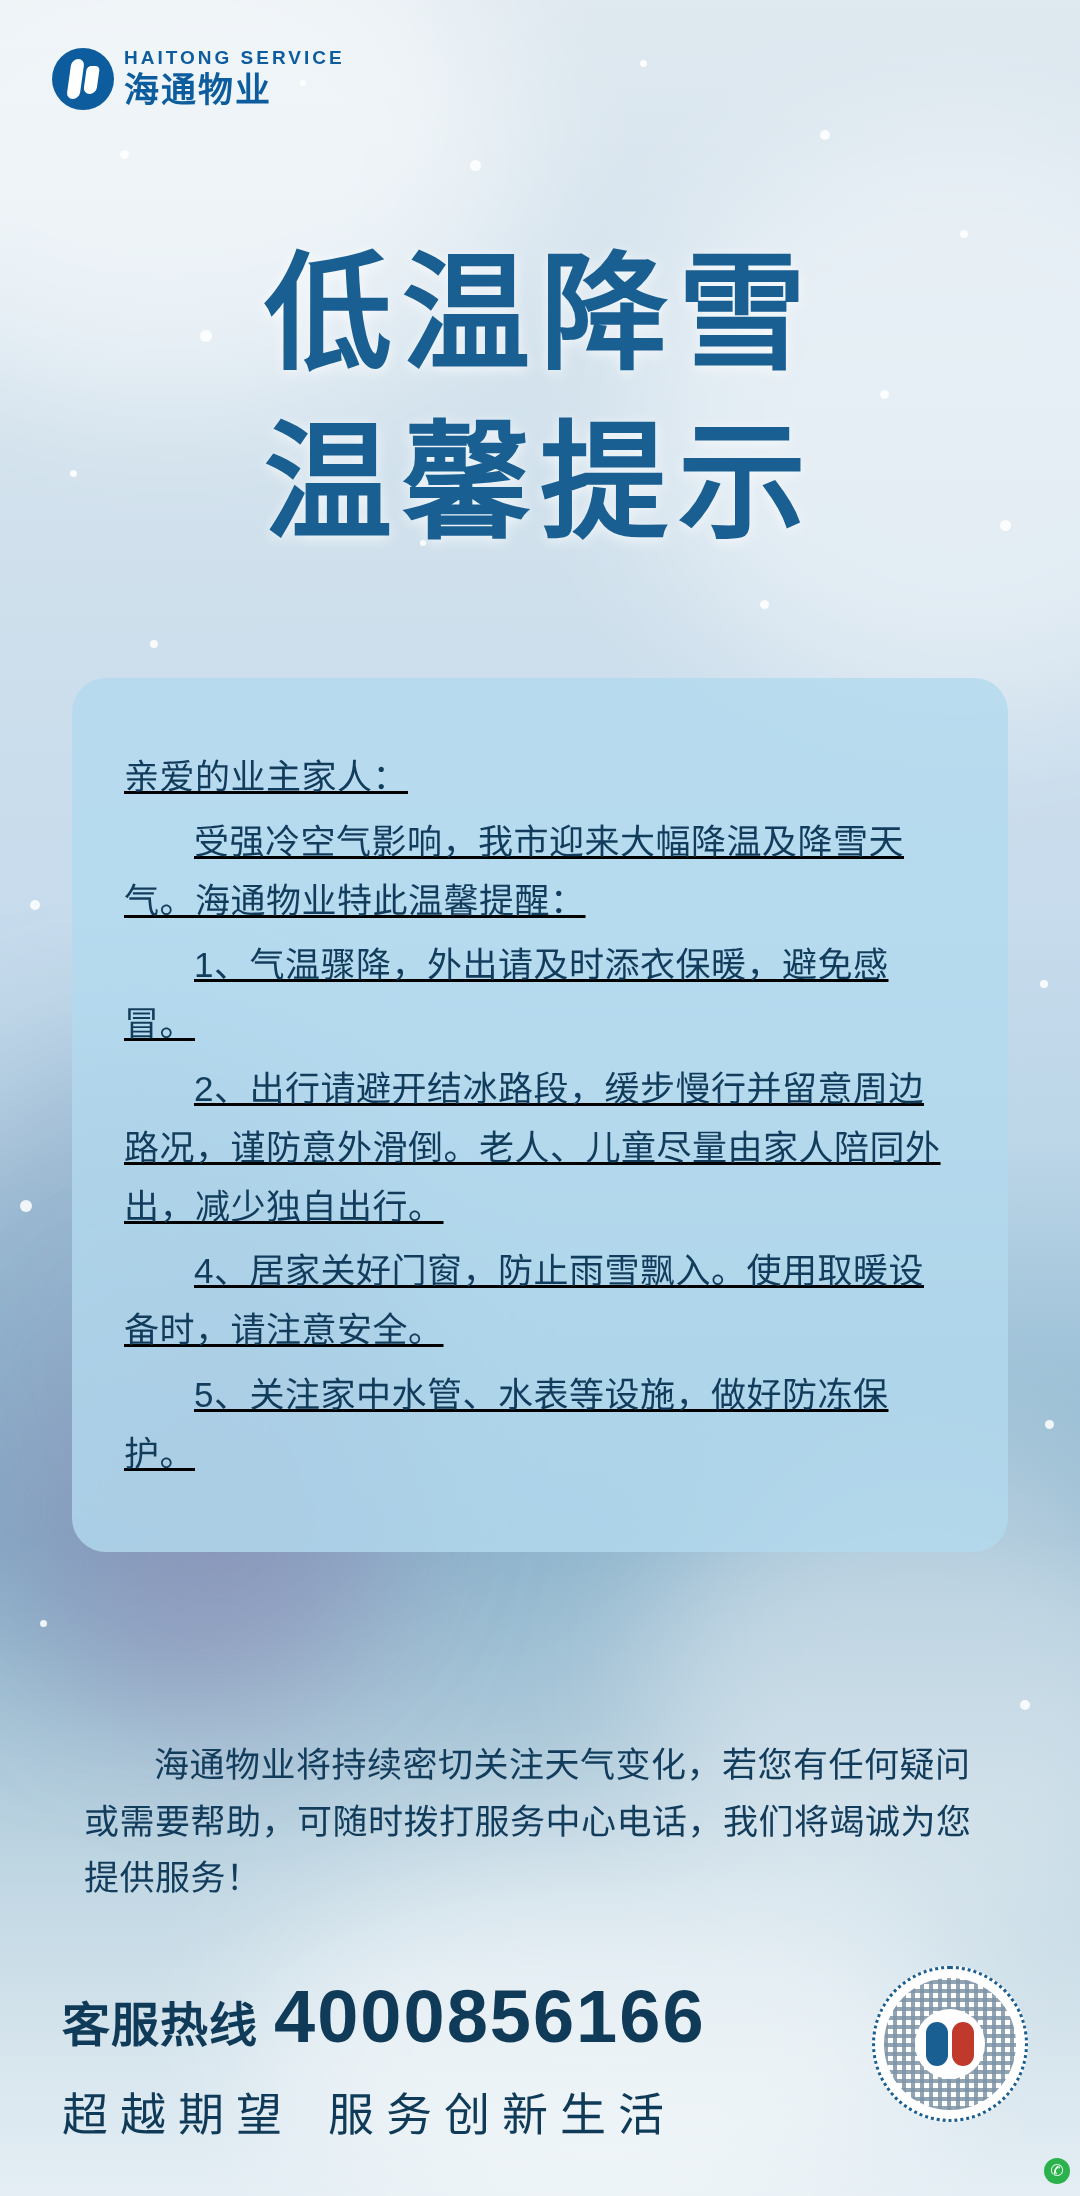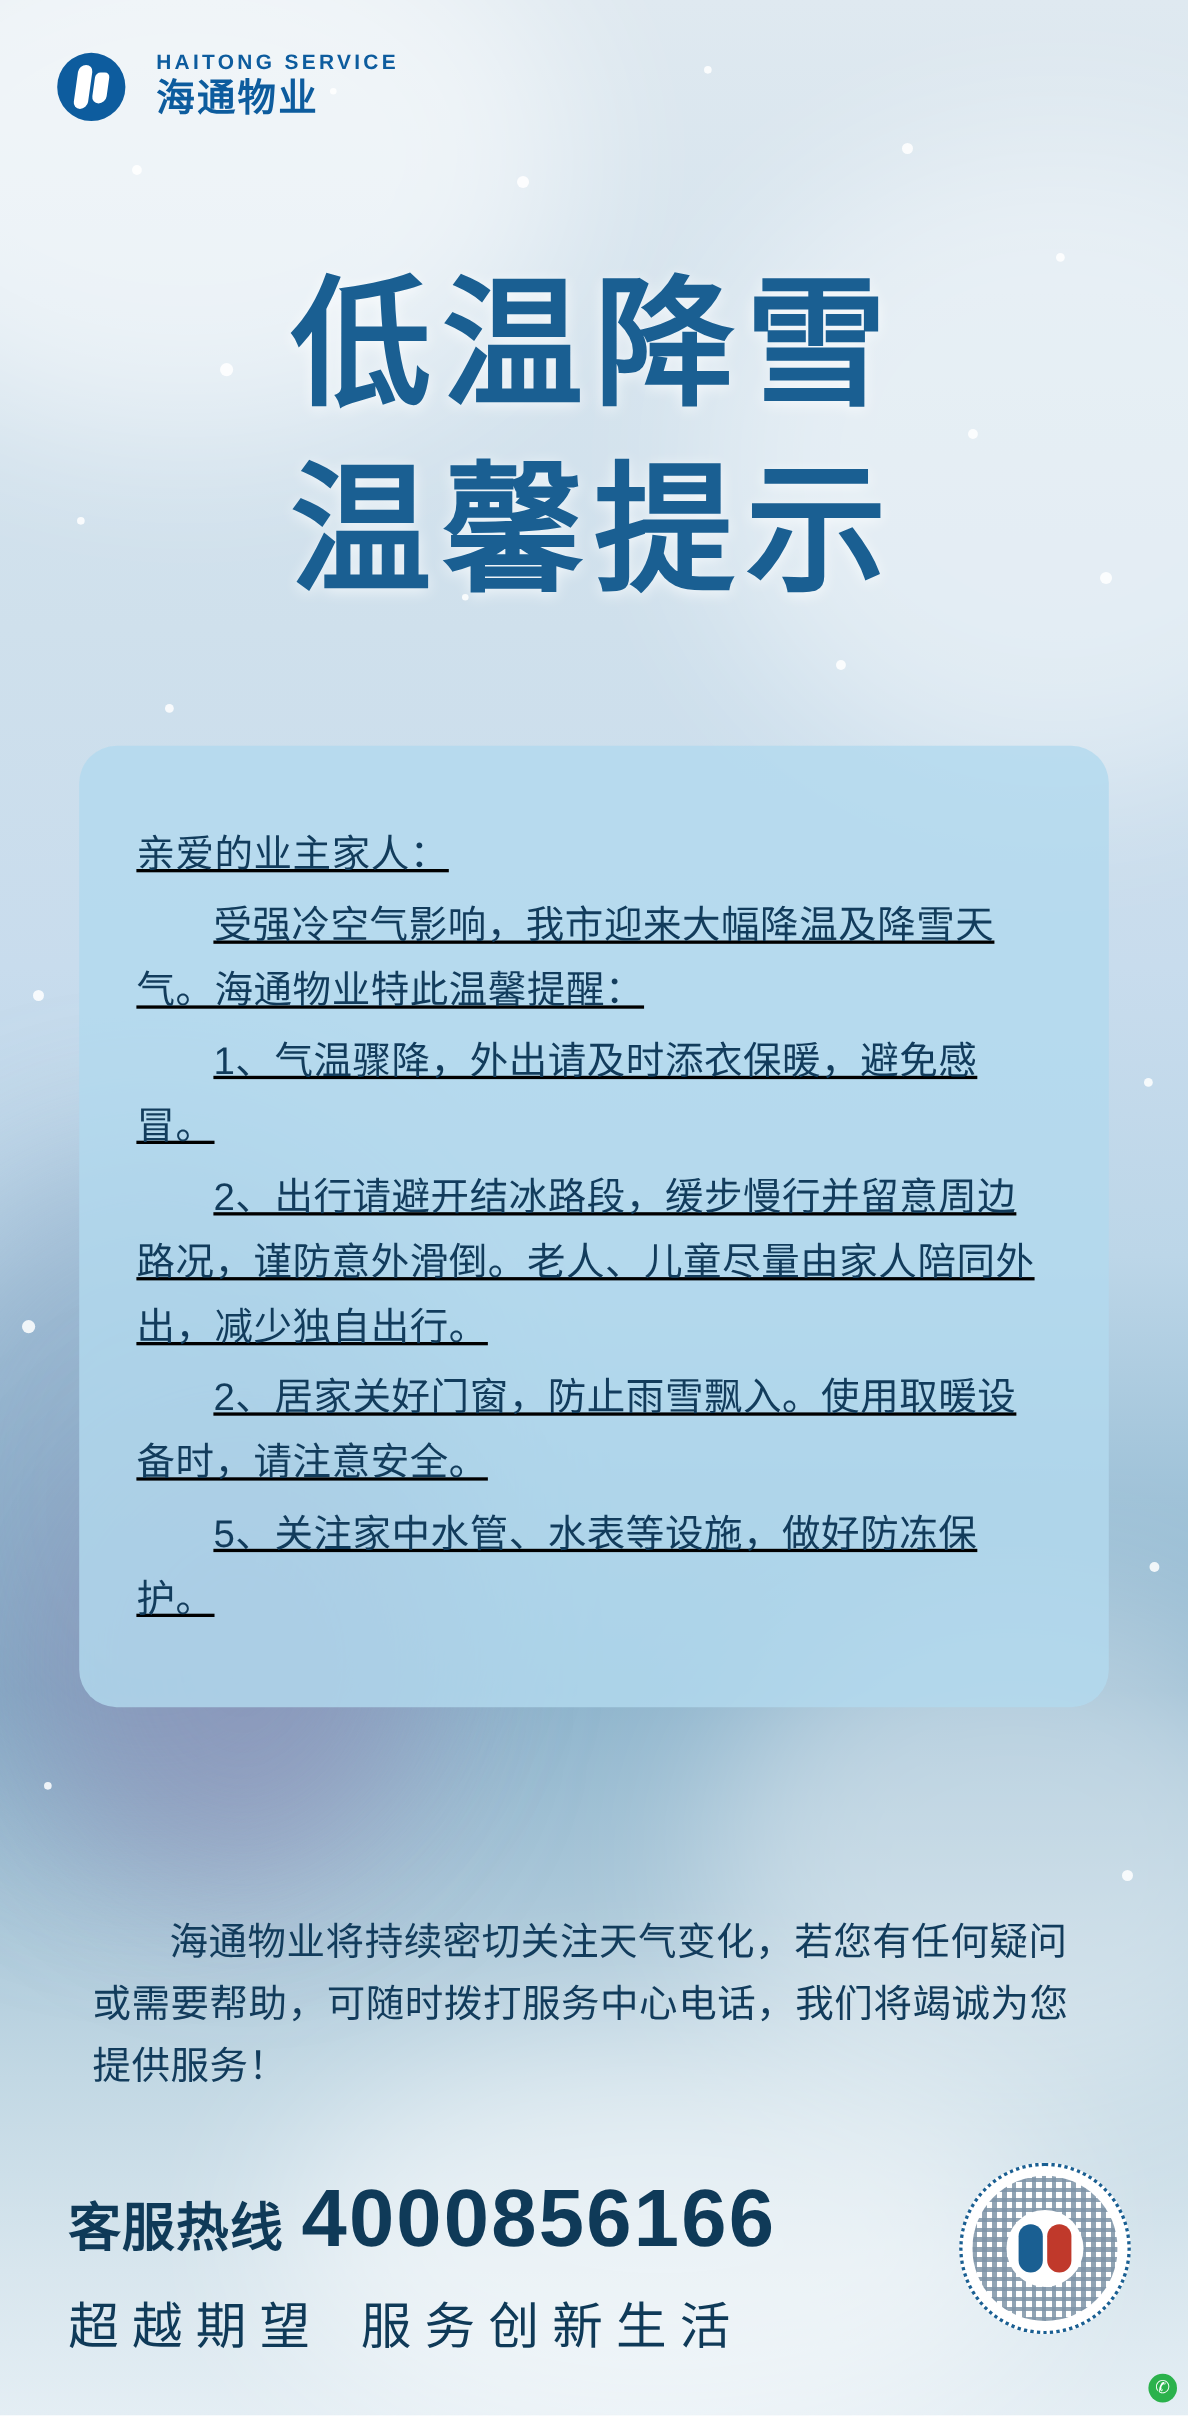--- a/index.html
+++ b/index.html
@@ -50,21 +50,21 @@
     pointer-events: none;
   }
 
   
   .logo {
     position: absolute;
     left: 52px;
     top: 48px;
     display: flex;
     align-items: center;
-    gap: 28px;
+    gap: 10px;
     z-index: 6;
   }
   .logo-mark {
     width: 62px;
     height: 62px;
     border-radius: 50%;
     background: #0d5c9e;
     position: relative;
     flex: none;
   }
@@ -309,21 +309,21 @@
   <div class="title-block">
     <div class="title-line">低温降雪</div>
     <div class="title-line">温馨提示</div>
   </div>
 
   <div class="card">
     <p>亲爱的业主家人：</p>
     <p class="indent">受强冷空气影响，我市迎来大幅降温及降雪天气。海通物业特此温馨提醒：</p>
     <p class="indent">1、气温骤降，外出请及时添衣保暖，避免感冒。</p>
     <p class="indent">2、出行请避开结冰路段，缓步慢行并留意周边路况，谨防意外滑倒。老人、儿童尽量由家人陪同外出，减少独自出行。</p>
-    <p class="indent">2、居家关好门窗，防止雨雪飘入。使用取暖设备时，请注意安全。</p>
+    <p class="indent">4、居家关好门窗，防止雨雪飘入。使用取暖设备时，请注意安全。</p>
     <p class="indent">5、关注家中水管、水表等设施，做好防冻保护。</p>
   </div>
 
   <div class="closing">
     <p>海通物业将持续密切关注天气变化，若您有任何疑问或需要帮助，可随时拨打服务中心电话，我们将竭诚为您提供服务！</p>
   </div>
 
   <div class="footer">
     <div class="hotline-row">
       <span class="hotline-label">客服热线</span>

